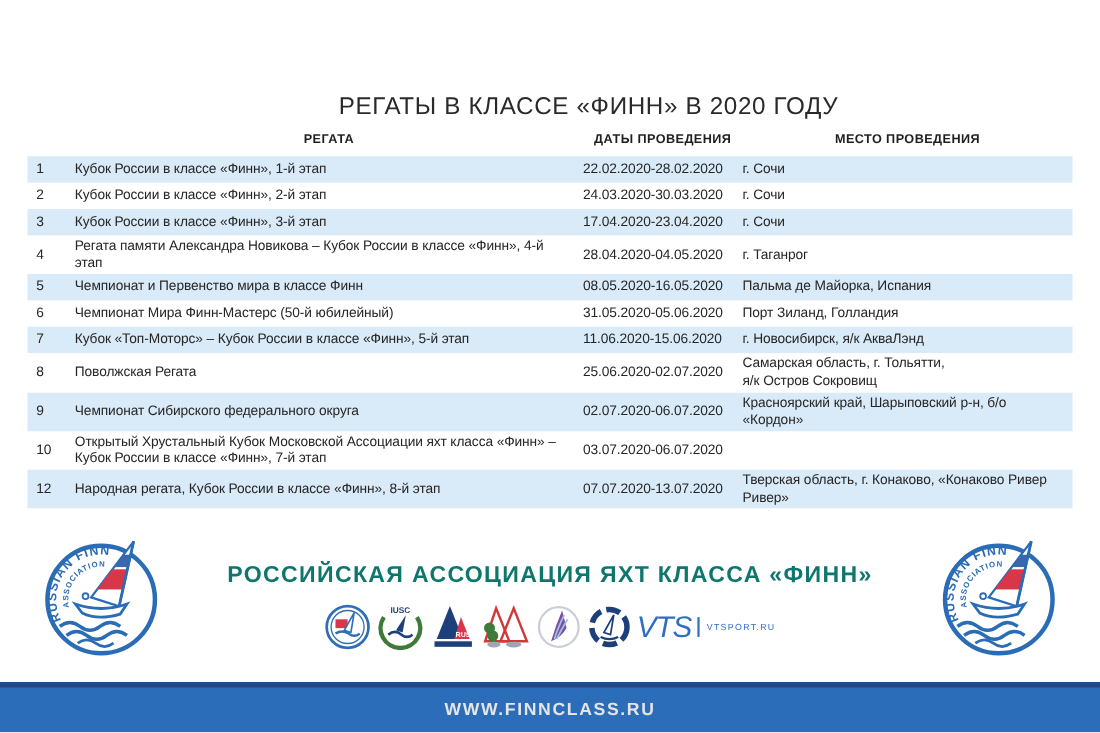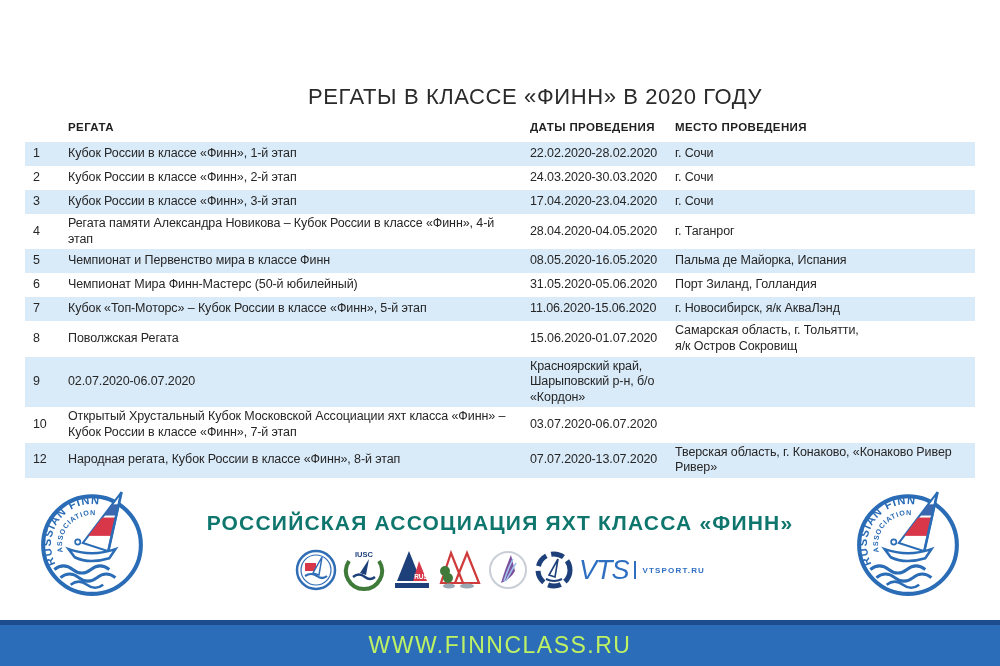--- a/index.html
+++ b/index.html
@@ -12,21 +12,21 @@
     position:absolute;top:84px;left:0;width:100%;text-align:center;
     font-size:22px;font-weight:400;letter-spacing:0.6px;color:#2a2a2a;margin-left:35px;
   }
   
   .regatta-table{position:absolute;left:25px;top:121px;width:950px;}
   .thead{
     display:grid;grid-template-columns:43px 462px 145px 300px;
     font-size:11.5px;font-weight:bold;letter-spacing:0.4px;color:#1f1f1f;
     padding-bottom:9px;
   }
-  .thead .h{}
+  .thead .h{text-align:center;}
   .rows .row{
     display:grid;grid-template-columns:43px 462px 145px 300px;
     align-items:center;min-height:24px;font-size:12.5px;letter-spacing:-0.1px;
     color:#262626;
   }
   .rows .row:nth-child(odd){background:#d9eaf8;}
   .c{padding:2px 0;line-height:1.25;}
   .c.num{padding-left:8px;}
   .c.name,.c.place{white-space:pre-line;padding-right:10px;}
   
@@ -40,28 +40,28 @@
   .sponsors{
     position:absolute;top:546px;left:0;width:100%;height:48px;
     display:flex;justify-content:center;align-items:center;gap:4px;
   }
   .vts{display:flex;align-items:center;gap:6px;}
   .vts .vts-word{
     font-size:27px;font-weight:normal;font-style:italic;color:#2f6fc1;
     letter-spacing:-1px;line-height:1;
   }
   .vts .vts-div{width:2px;height:18px;background:#2f6fc1;}
-  .vts .vts-site{font-size:8px;font-weight:bold;color:#2f6fc1;letter-spacing:1.2px;}
+  .vts .vts-site{font-size:8px;font-weight:normal;color:#2f6fc1;letter-spacing:1.2px;}
   
   .footer{
     position:absolute;left:0;bottom:0;width:100%;height:41px;
     background:#2b6db8;border-top:5px solid #1d4d8f;
     display:flex;align-items:center;justify-content:center;
   }
-  .footer .url{color:#bef264;font-size:23px;font-weight:normal;letter-spacing:1.5px;}
+  .footer .url{color:#e5e5e5;font-size:16px;font-weight:bold;letter-spacing:1.5px;}
   svg text{font-family:"Liberation Sans",sans-serif;}
 </style>
 </head>
 <body>
 
 <div class="page">
 
   <div class="page-title">РЕГАТЫ В КЛАССЕ «ФИНН» В 2020 ГОДУ</div>
 
   <div class="regatta-table">
@@ -117,27 +117,28 @@
     <div class="row">
       <div class="c num">7</div>
       <div class="c name">Кубок «Топ-Моторс» – Кубок России в классе «Финн», 5-й этап</div>
       <div class="c dates">11.06.2020-15.06.2020</div>
       <div class="c place">г. Новосибирск, я/к АкваЛэнд</div>
     </div>
 
     <div class="row">
       <div class="c num">8</div>
       <div class="c name">Поволжская Регата</div>
-      <div class="c dates">15.06.2020-01.07.2020</div>
+      <div class="c dates">25.06.2020-02.07.2020</div>
       <div class="c place">Самарская область, г. Тольятти,
 я/к Остров Сокровищ</div>
     </div>
 
     <div class="row">
       <div class="c num">9</div>
+      <div class="c name">Чемпионат Сибирского федерального округа</div>
       <div class="c dates">02.07.2020-06.07.2020</div>
       <div class="c place">Красноярский край, Шарыповский р-н, б/о «Кордон»</div>
     </div>
 
     <div class="row">
       <div class="c num">10</div>
       <div class="c name">Открытый Хрустальный Кубок Московской Ассоциации яхт класса «Финн» –
 Кубок России в классе «Финн», 7-й этап</div>
       <div class="c dates">03.07.2020-06.07.2020</div>
     </div>

